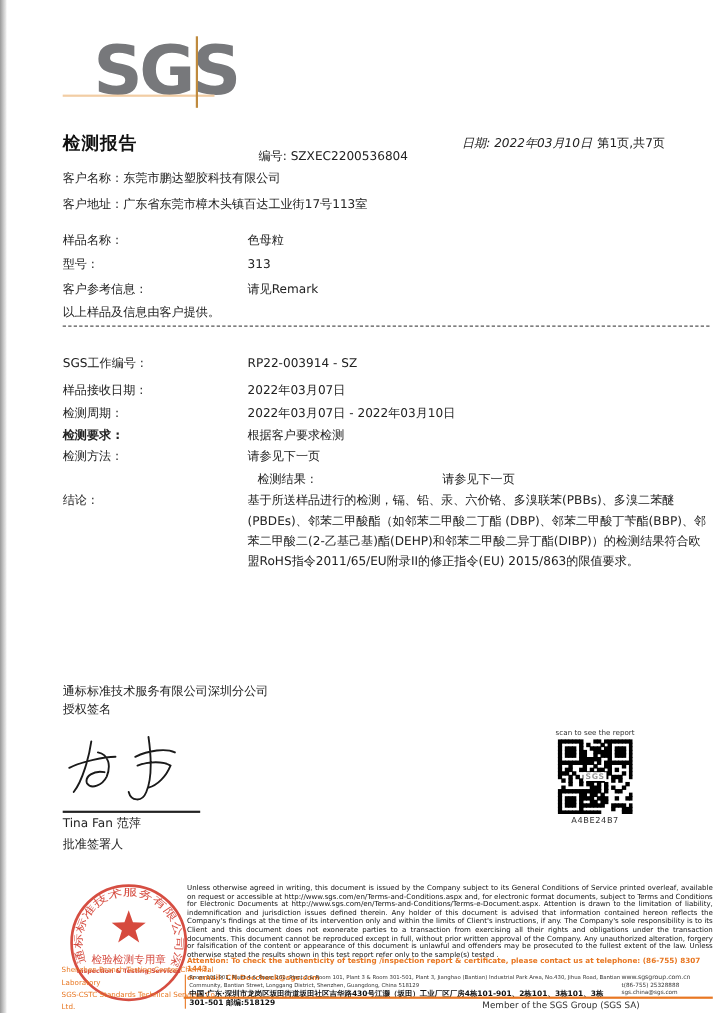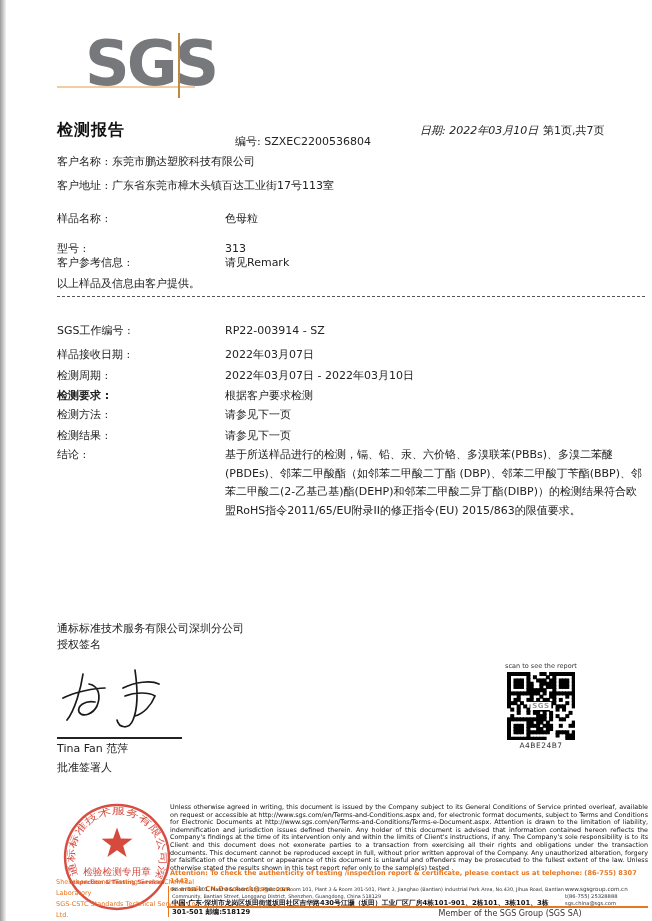--- a/index.html
+++ b/index.html
@@ -67,21 +67,21 @@
       <span class="lbl" style="width:55px;">客户地址 :</span>
       <span>广东省东莞市樟木头镇百达工业街17号113室</span>
     </div>
   </div>
 
   <div class="abs fs11" style="left:57px;top:212px;width:588px;">
     <div class="row" style="height:22px;">
       <span class="lbl" style="width:168px;">样品名称 :</span>
       <span>色母粒</span>
     </div>
-    <div class="row" style="height:22px;align-items:flex-end;">
+    <div class="row" style="height:22px;">
       <span class="lbl" style="width:168px;">型号 :</span>
       <span>313</span>
     </div>
     <div class="row" style="height:21px;">
       <span class="lbl" style="width:168px;">客户参考信息 :</span>
       <span>请见Remark</span>
     </div>
     <div>以上样品及信息由客户提供。</div>
   </div>
 
@@ -101,21 +101,21 @@
       <span>2022年03月07日 - 2022年03月10日</span>
     </div>
     <div class="row" style="height:19px;">
       <span class="lbl" style="width:168px;font-weight:bold;">检测要求 :</span>
       <span>根据客户要求检测</span>
     </div>
     <div class="row" style="height:21px;">
       <span class="lbl" style="width:168px;">检测方法 :</span>
       <span>请参见下一页</span>
     </div>
-    <div class="row" style="height:21px;">
+    <div class="row" style="height:21px;justify-content:center;">
       <span class="lbl" style="width:168px;">检测结果 :</span>
       <span>请参见下一页</span>
     </div>
   </div>
 
   <div class="abs fs11" style="left:57px;top:448px;">结论 :</div>
   <div class="abs fs11 concl-text" style="left:225px;top:446px;width:422px;">基于所送样品进行的检测，镉、铅、汞、六价铬、多溴联苯(PBBs)、多溴二苯醚(PBDEs)、邻苯二甲酸酯（如邻苯二甲酸二丁酯 (DBP)、邻苯二甲酸丁苄酯(BBP)、邻苯二甲酸二(2-乙基己基)酯(DEHP)和邻苯二甲酸二异丁酯(DIBP)）的检测结果符合欧盟RoHS指令2011/65/EU附录II的修正指令(EU) 2015/863的限值要求。</div>
 
   <div class="abs fs11" style="left:57px;top:622px;">通标标准技术服务有限公司深圳分公司</div>
   <div class="abs fs11" style="left:57px;top:638px;">授权签名</div>

